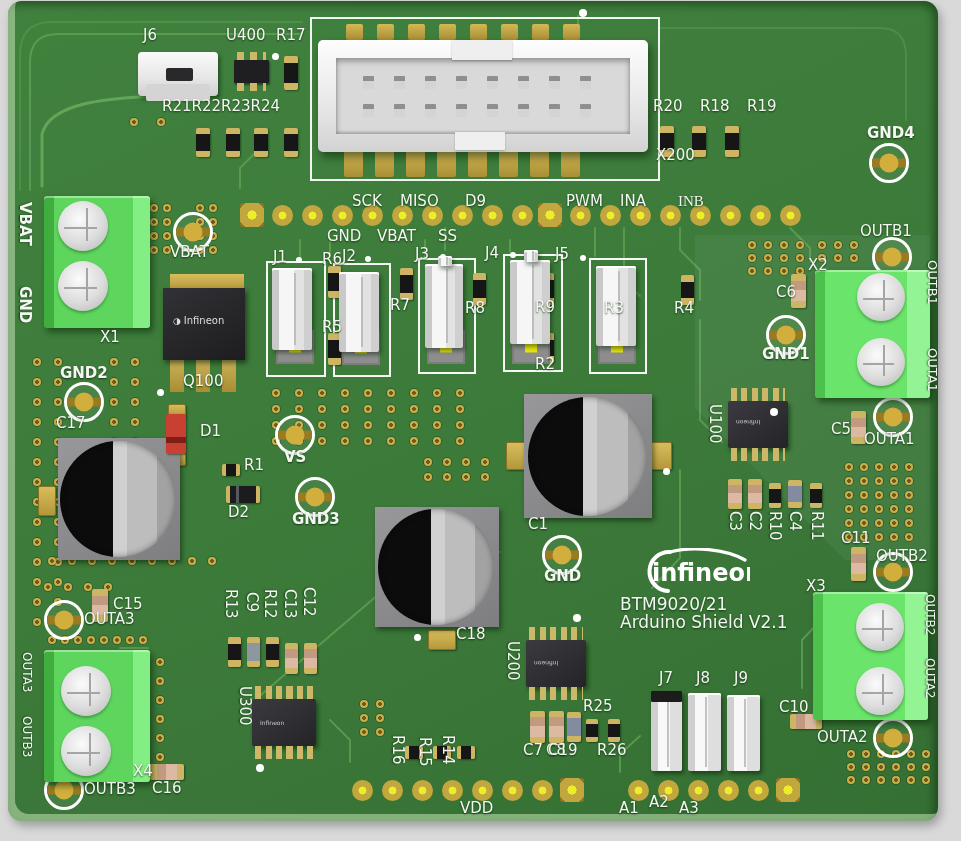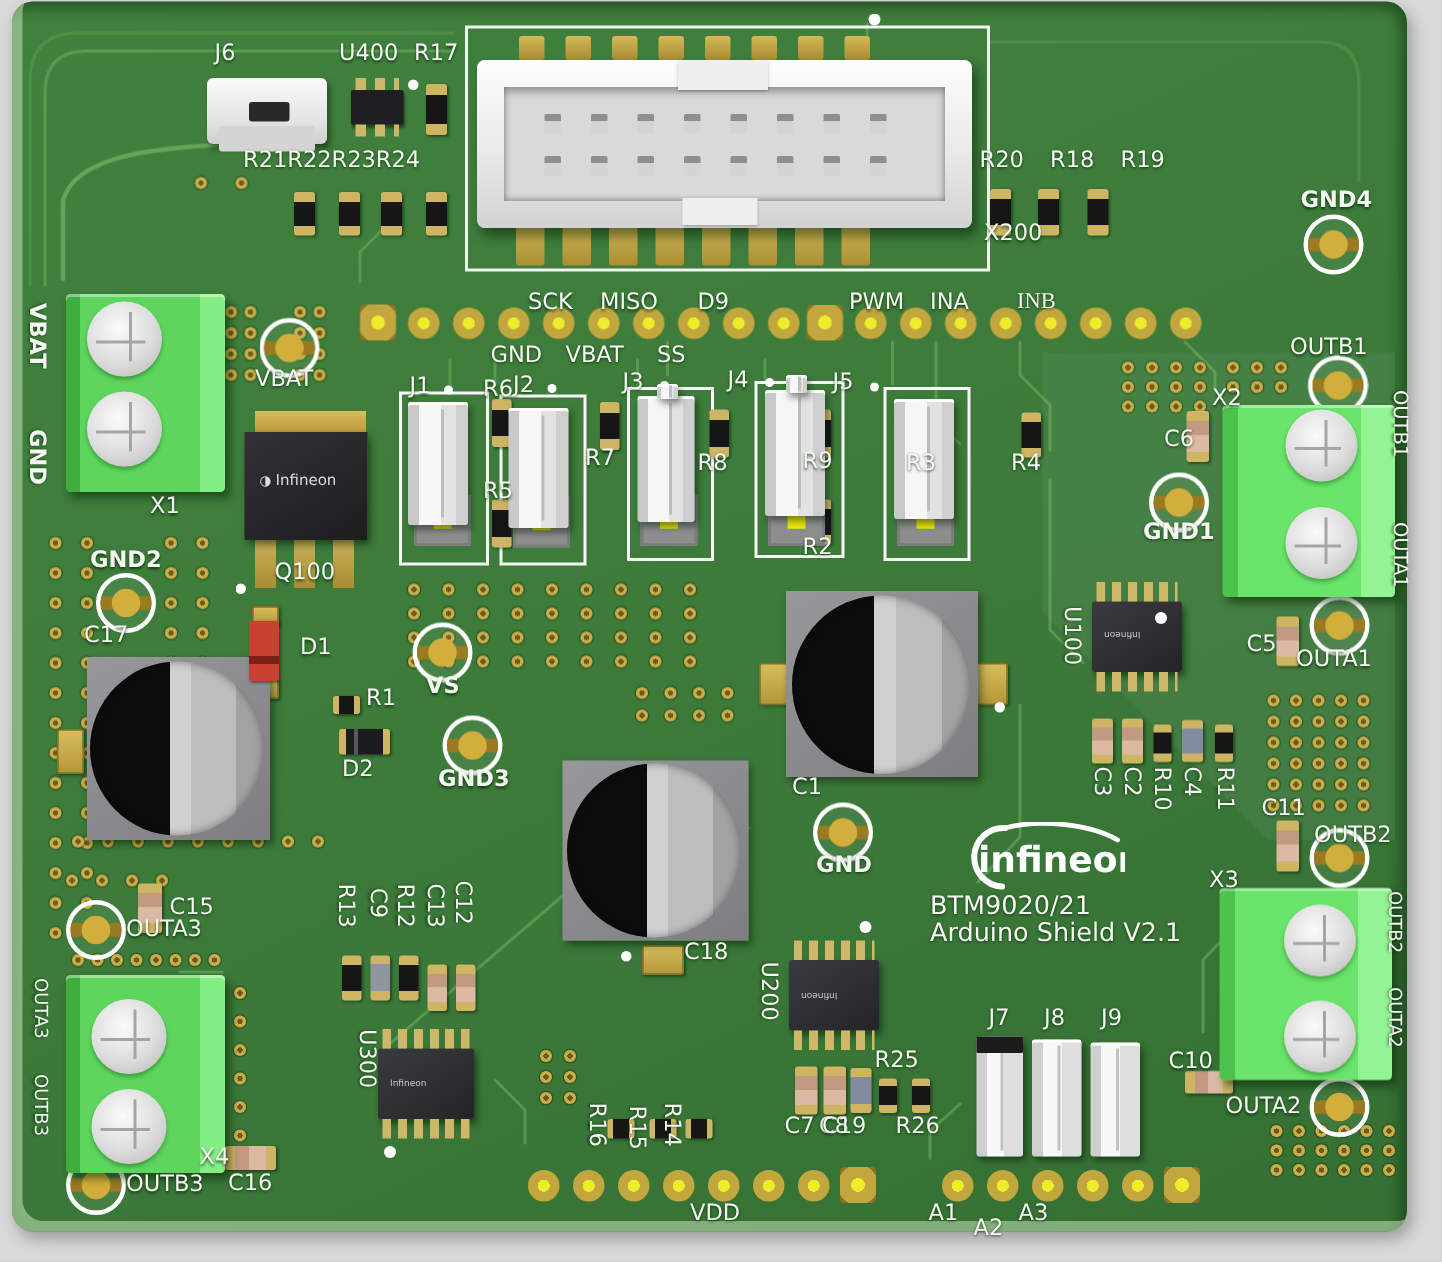--- a/index.html
+++ b/index.html
@@ -383,21 +383,21 @@
   <div class="jcap" style="left:651px;top:691px;width:31px;height:11px;"></div>
   <div class="jmp-sm" style="left:688px;top:693px;width:33px;height:78px;">
       <i></i>
     </div>
   <div class="jmp-sm" style="left:727px;top:695px;width:33px;height:76px;">
       <i></i>
     </div>
 
   <div class="lbl" style="left:460px;top:801px;">VDD</div>
   <div class="lbl" style="left:619px;top:801px;">A1</div>
-  <div class="lbl" style="left:649px;top:795px;margin-top:16px;">A2</div>
+  <div class="lbl" style="left:649px;top:795px;">A2</div>
   <div class="lbl" style="left:679px;top:801px;">A3</div>
 <div class="pad-el" style="left:240px;top:203px;width:24px;height:24px;z-index:4;border-radius:3px;background:radial-gradient(circle,#eded2a 0 26%,#c2a63e 28% 78%,#8c7426 80%);"></div>
     <div class="pad-el" style="left:272px;top:205px;width:21px;height:21px;z-index:4;border-radius:50%;background:radial-gradient(circle,#eded2a 0 26%,#c2a63e 28% 78%,#8c7426 80%);"></div>
     <div class="pad-el" style="left:302px;top:205px;width:21px;height:21px;z-index:4;border-radius:50%;background:radial-gradient(circle,#eded2a 0 26%,#c2a63e 28% 78%,#8c7426 80%);"></div>
     <div class="pad-el" style="left:332px;top:205px;width:21px;height:21px;z-index:4;border-radius:50%;background:radial-gradient(circle,#eded2a 0 26%,#c2a63e 28% 78%,#8c7426 80%);"></div>
     <div class="pad-el" style="left:362px;top:205px;width:21px;height:21px;z-index:4;border-radius:50%;background:radial-gradient(circle,#eded2a 0 26%,#c2a63e 28% 78%,#8c7426 80%);"></div>
     <div class="pad-el" style="left:392px;top:205px;width:21px;height:21px;z-index:4;border-radius:50%;background:radial-gradient(circle,#eded2a 0 26%,#c2a63e 28% 78%,#8c7426 80%);"></div>
     <div class="pad-el" style="left:422px;top:205px;width:21px;height:21px;z-index:4;border-radius:50%;background:radial-gradient(circle,#eded2a 0 26%,#c2a63e 28% 78%,#8c7426 80%);"></div>
     <div class="pad-el" style="left:452px;top:205px;width:21px;height:21px;z-index:4;border-radius:50%;background:radial-gradient(circle,#eded2a 0 26%,#c2a63e 28% 78%,#8c7426 80%);"></div>
     <div class="pad-el" style="left:482px;top:205px;width:21px;height:21px;z-index:4;border-radius:50%;background:radial-gradient(circle,#eded2a 0 26%,#c2a63e 28% 78%,#8c7426 80%);"></div>

